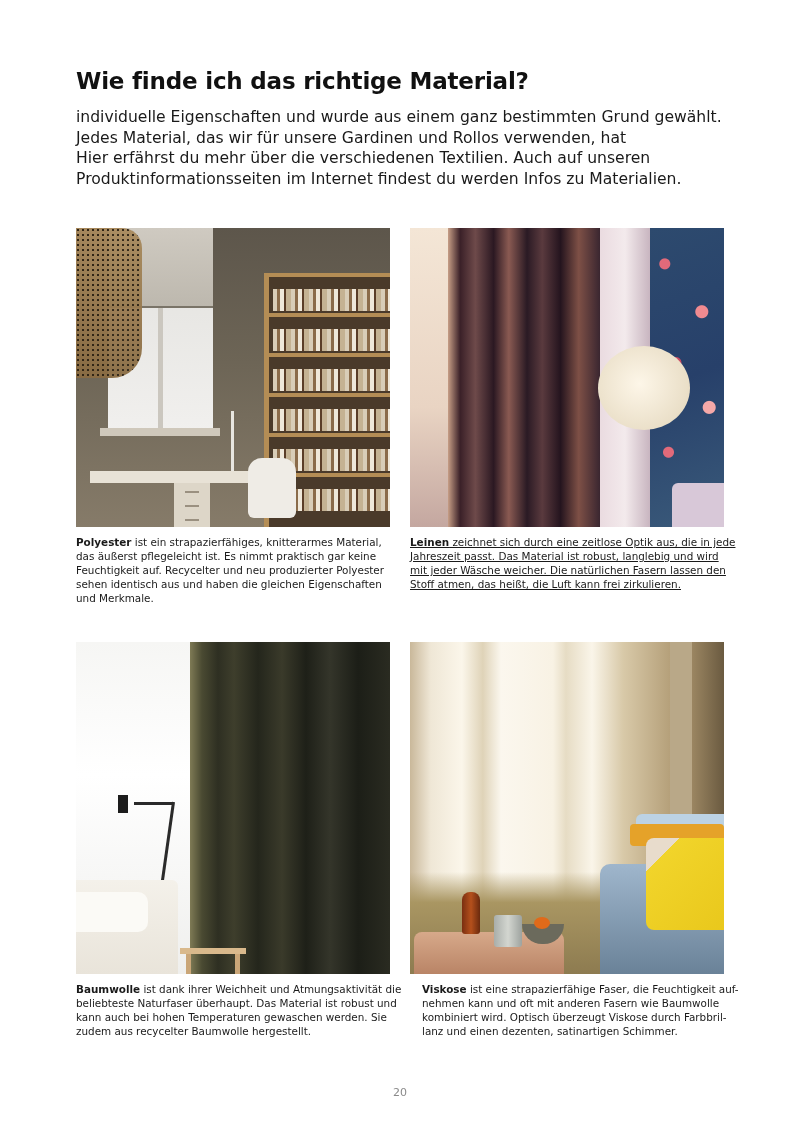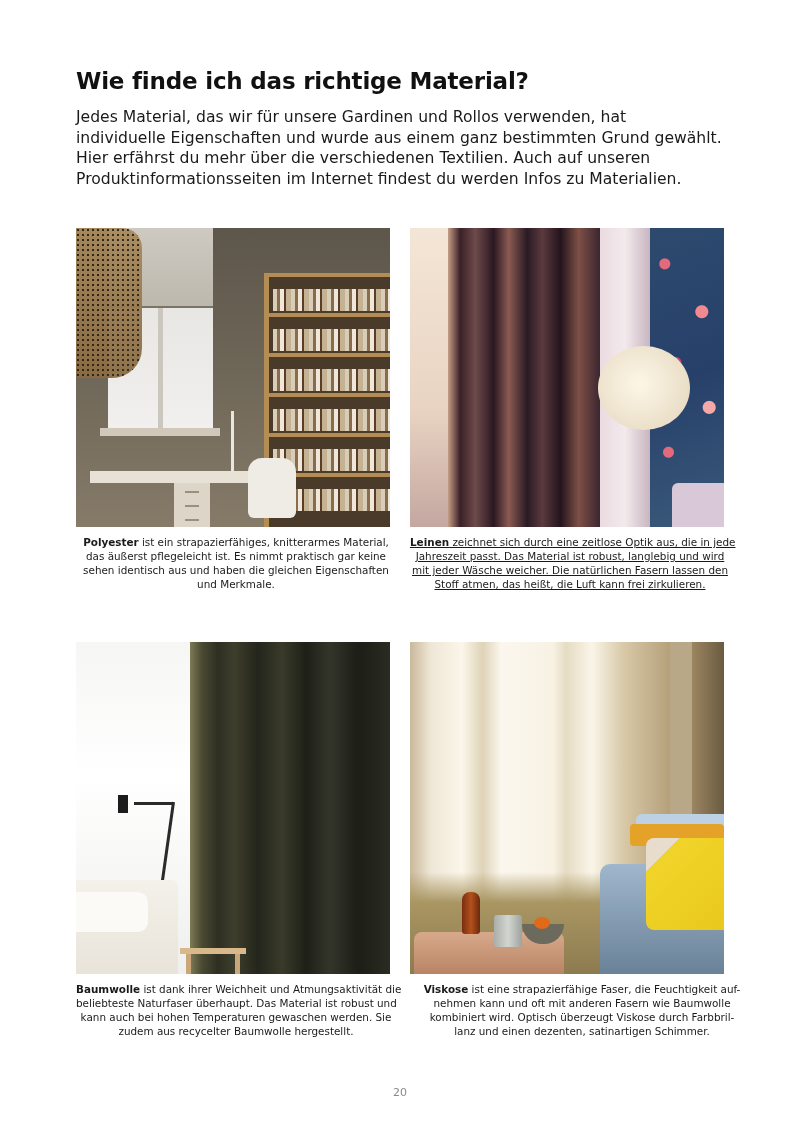--- a/index.html
+++ b/index.html
@@ -16,21 +16,21 @@
     .intro {
       position: absolute; left: 76px; top: 107px; width: 660px; margin: 0;
       font-size: 15.6px; line-height: 20.6px; color: #1a1a1a;
     }
     .intro span { display: block; white-space: nowrap; }
     .photo { position: absolute; overflow: hidden; }
     .caption {
       position: absolute; margin: 0;
       font-size: 10.4px; line-height: 14px; color: #1a1a1a;
     }
-    .caption span.line { display: block; white-space: nowrap; text-align: center; }
+    .caption span.line { display: block; white-space: nowrap; }
     .caption b { font-weight: bold; }
     .page-number {
       position: absolute; left: 0; width: 800px; top: 1086px; text-align: center;
       font-size: 11px; color: #8a8a8a;
     }
 
     
     #p1 { left: 76px; top: 228px; width: 314px; height: 299px; background: #6e6556; }
     #p1 .wall { position:absolute; inset:0; background: linear-gradient(180deg,#5d564b 0%,#6d6556 45%,#867b69 100%); }
     #p1 .window { position:absolute; left:32px; top:0; width:105px; height:205px; background: linear-gradient(180deg,#dcd9d2 0%,#c9c6bf 30%,#e7e6e3 35%,#f1f0ee 100%); }
@@ -99,22 +99,22 @@
     #p4 .cushion-o { position:absolute; left:220px; top:182px; width:94px; height:22px; background:#e5a229; border-radius:4px; }
     #p4 .cushion-y { position:absolute; left:236px; top:196px; width:78px; height:92px; background: linear-gradient(135deg,#e8dccc 0 20%,#f1d42a 20%,#e9c81c 100%); border-radius:8px 0 0 8px; }
     #p4 .backrest { position:absolute; left:226px; top:172px; width:88px; height:14px; background:#bcd2e4; border-radius:6px 0 0 0; }
   </style>
 </head>
 <body>
 
 <h1 class="title">Wie finde ich das richtige Material?</h1>
 
 <p class="intro">
+  <span>individuelle Eigenschaften und wurde aus einem ganz bestimmten Grund gewählt.</span>
   <span>Jedes Material, das wir für unsere Gardinen und Rollos verwenden, hat</span>
-  <span>individuelle Eigenschaften und wurde aus einem ganz bestimmten Grund gewählt.</span>
   <span>Hier erfährst du mehr über die verschiedenen Textilien. Auch auf unseren</span>
   <span>Produktinformationsseiten im Internet findest du werden Infos zu Materialien.</span>
 </p>
 
 <div class="photo" id="p1" title="Arbeitszimmer mit Rollo, Bücherregal, Schreibtisch und Rattanleuchte">
   <div class="wall"></div>
   <div class="window"></div>
   <div class="blind"></div>
   <div class="mullion"></div>
   <div class="sill"></div>
@@ -134,20 +134,21 @@
   </div>
   <div class="desklamp"></div>
   <div class="desk"></div>
   <div class="drawers"></div>
   <div class="chair"></div>
   <div class="lamp"></div>
 </div>
 <p class="caption" style="left:76px; top:535px; width:320px;">
   <span class="line"><b>Polyester</b><span> ist ein strapazierfähiges, knitterarmes Material,</span></span>
   <span class="line">das äußerst pflegeleicht ist. Es nimmt praktisch gar keine</span>
+  <span class="line">Feuchtigkeit auf. Recycelter und neu produzierter Polyester</span>
   <span class="line">sehen identisch aus und haben die gleichen Eigenschaften</span>
   <span class="line">und Merkmale.</span>
 </p>
 
 <div class="photo" id="p2" title="Dunkle Leinengardine vor sonnigem Fenster, Papierlampe und florale Tapete">
   <div class="window"></div>
   <div class="curtain"></div>
   <div class="frame"></div>
   <div class="floral"></div>
   <div class="sofa"></div>

